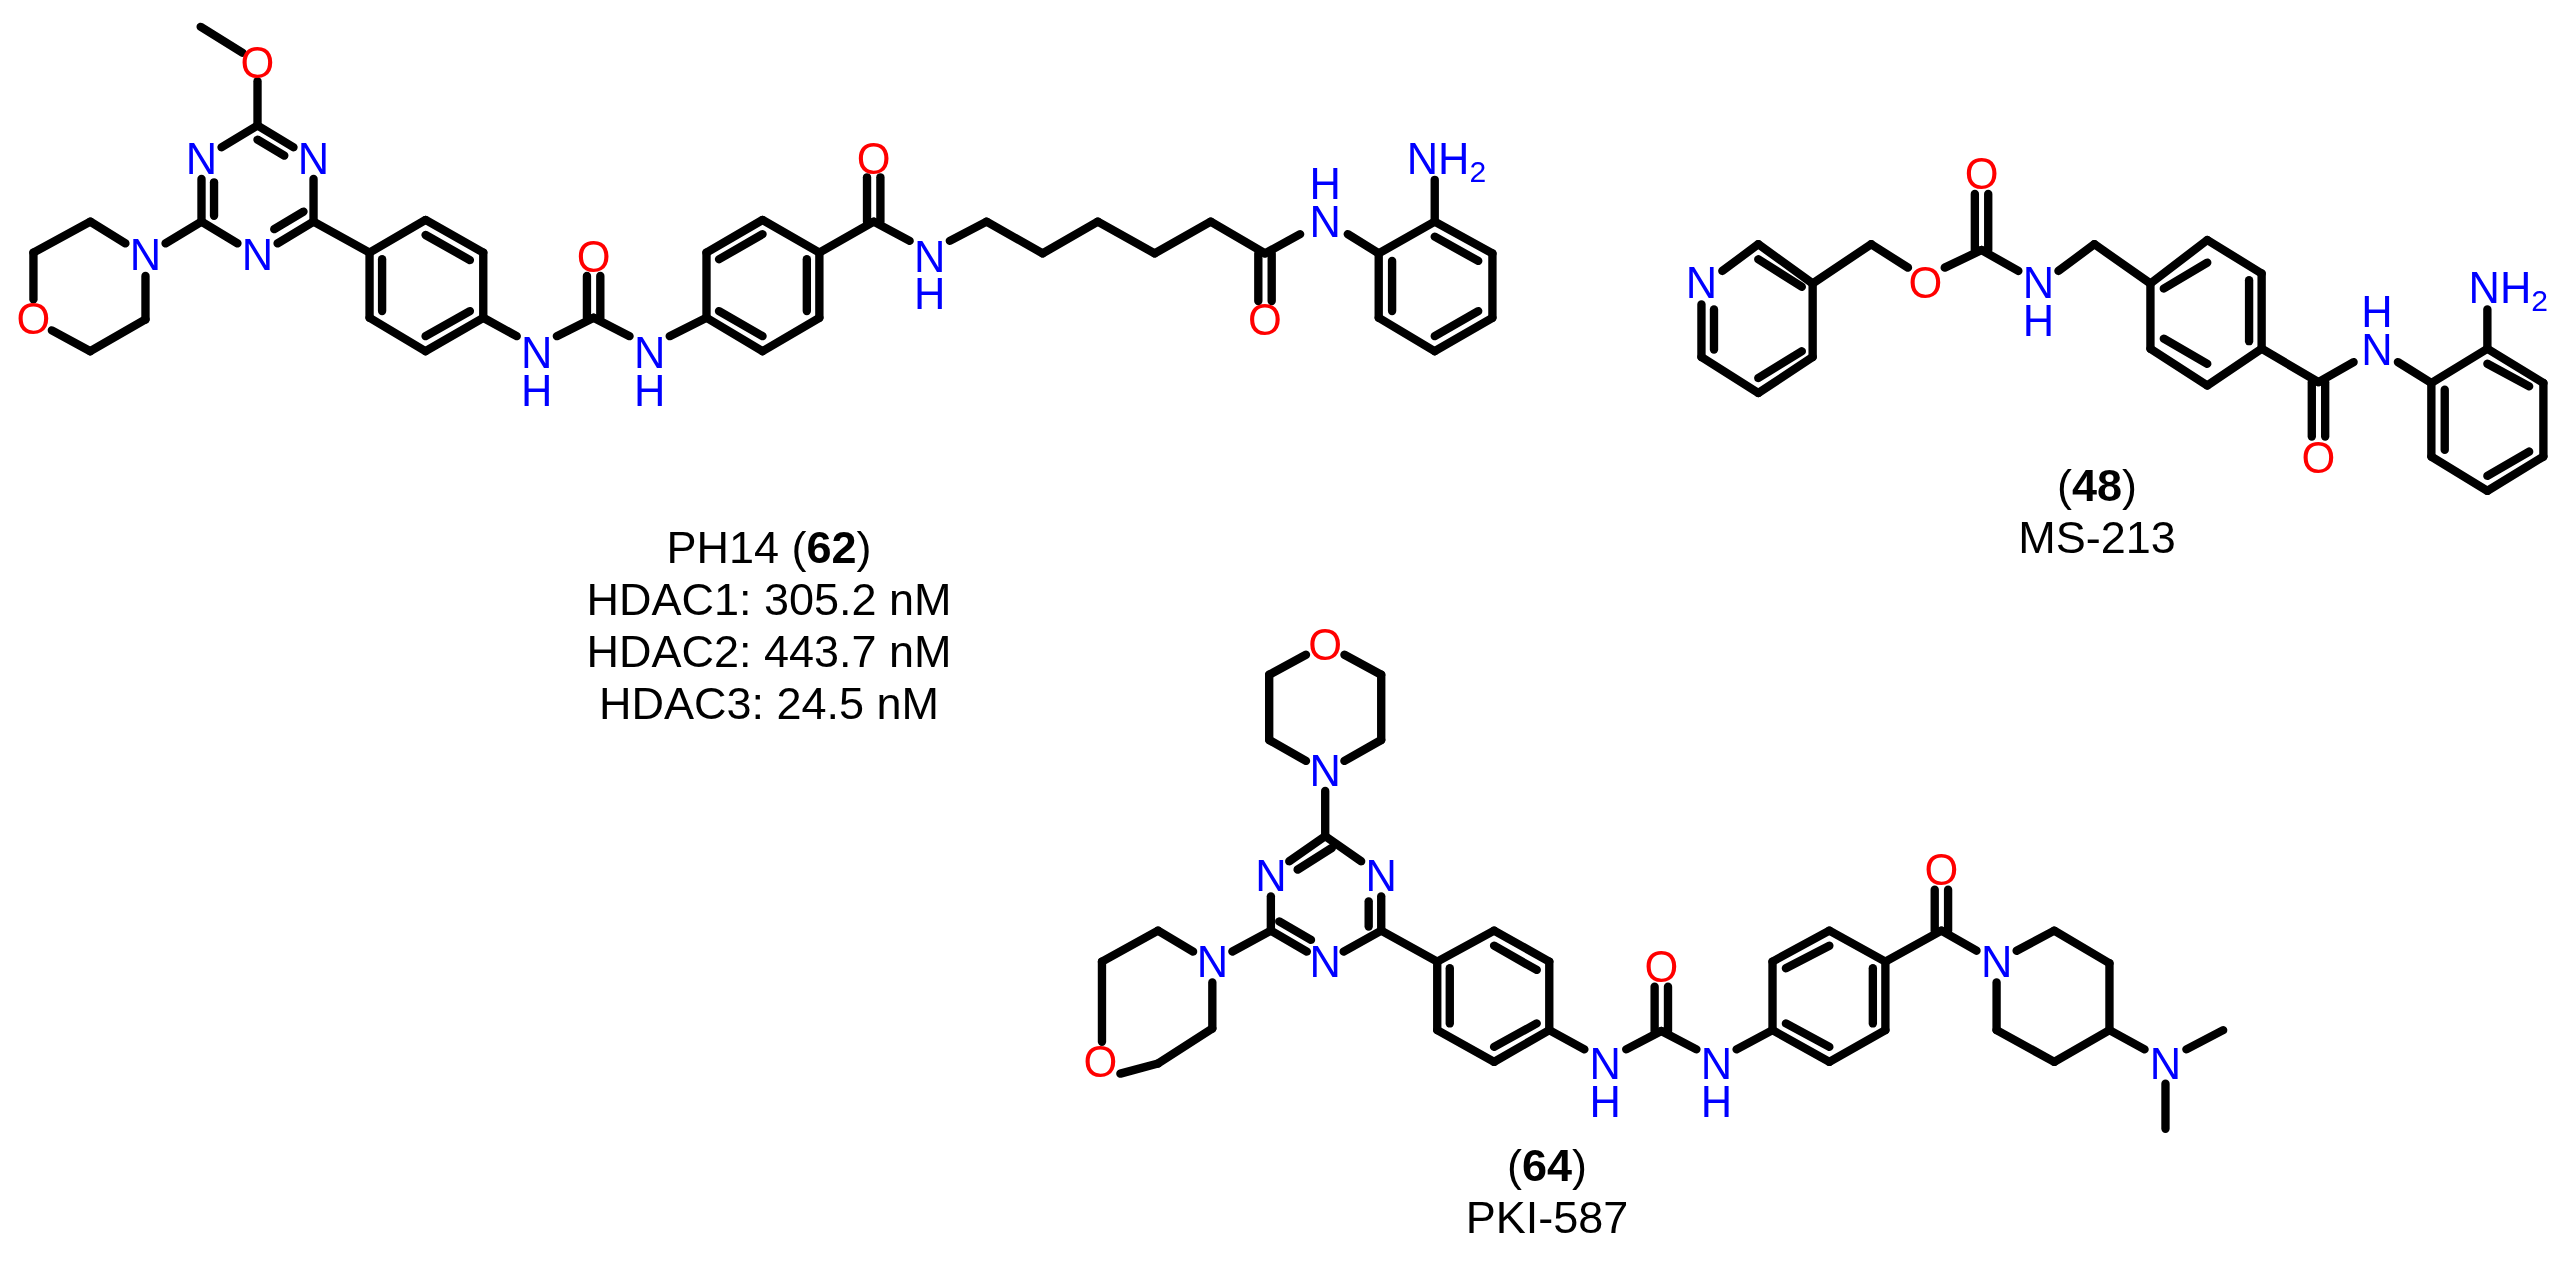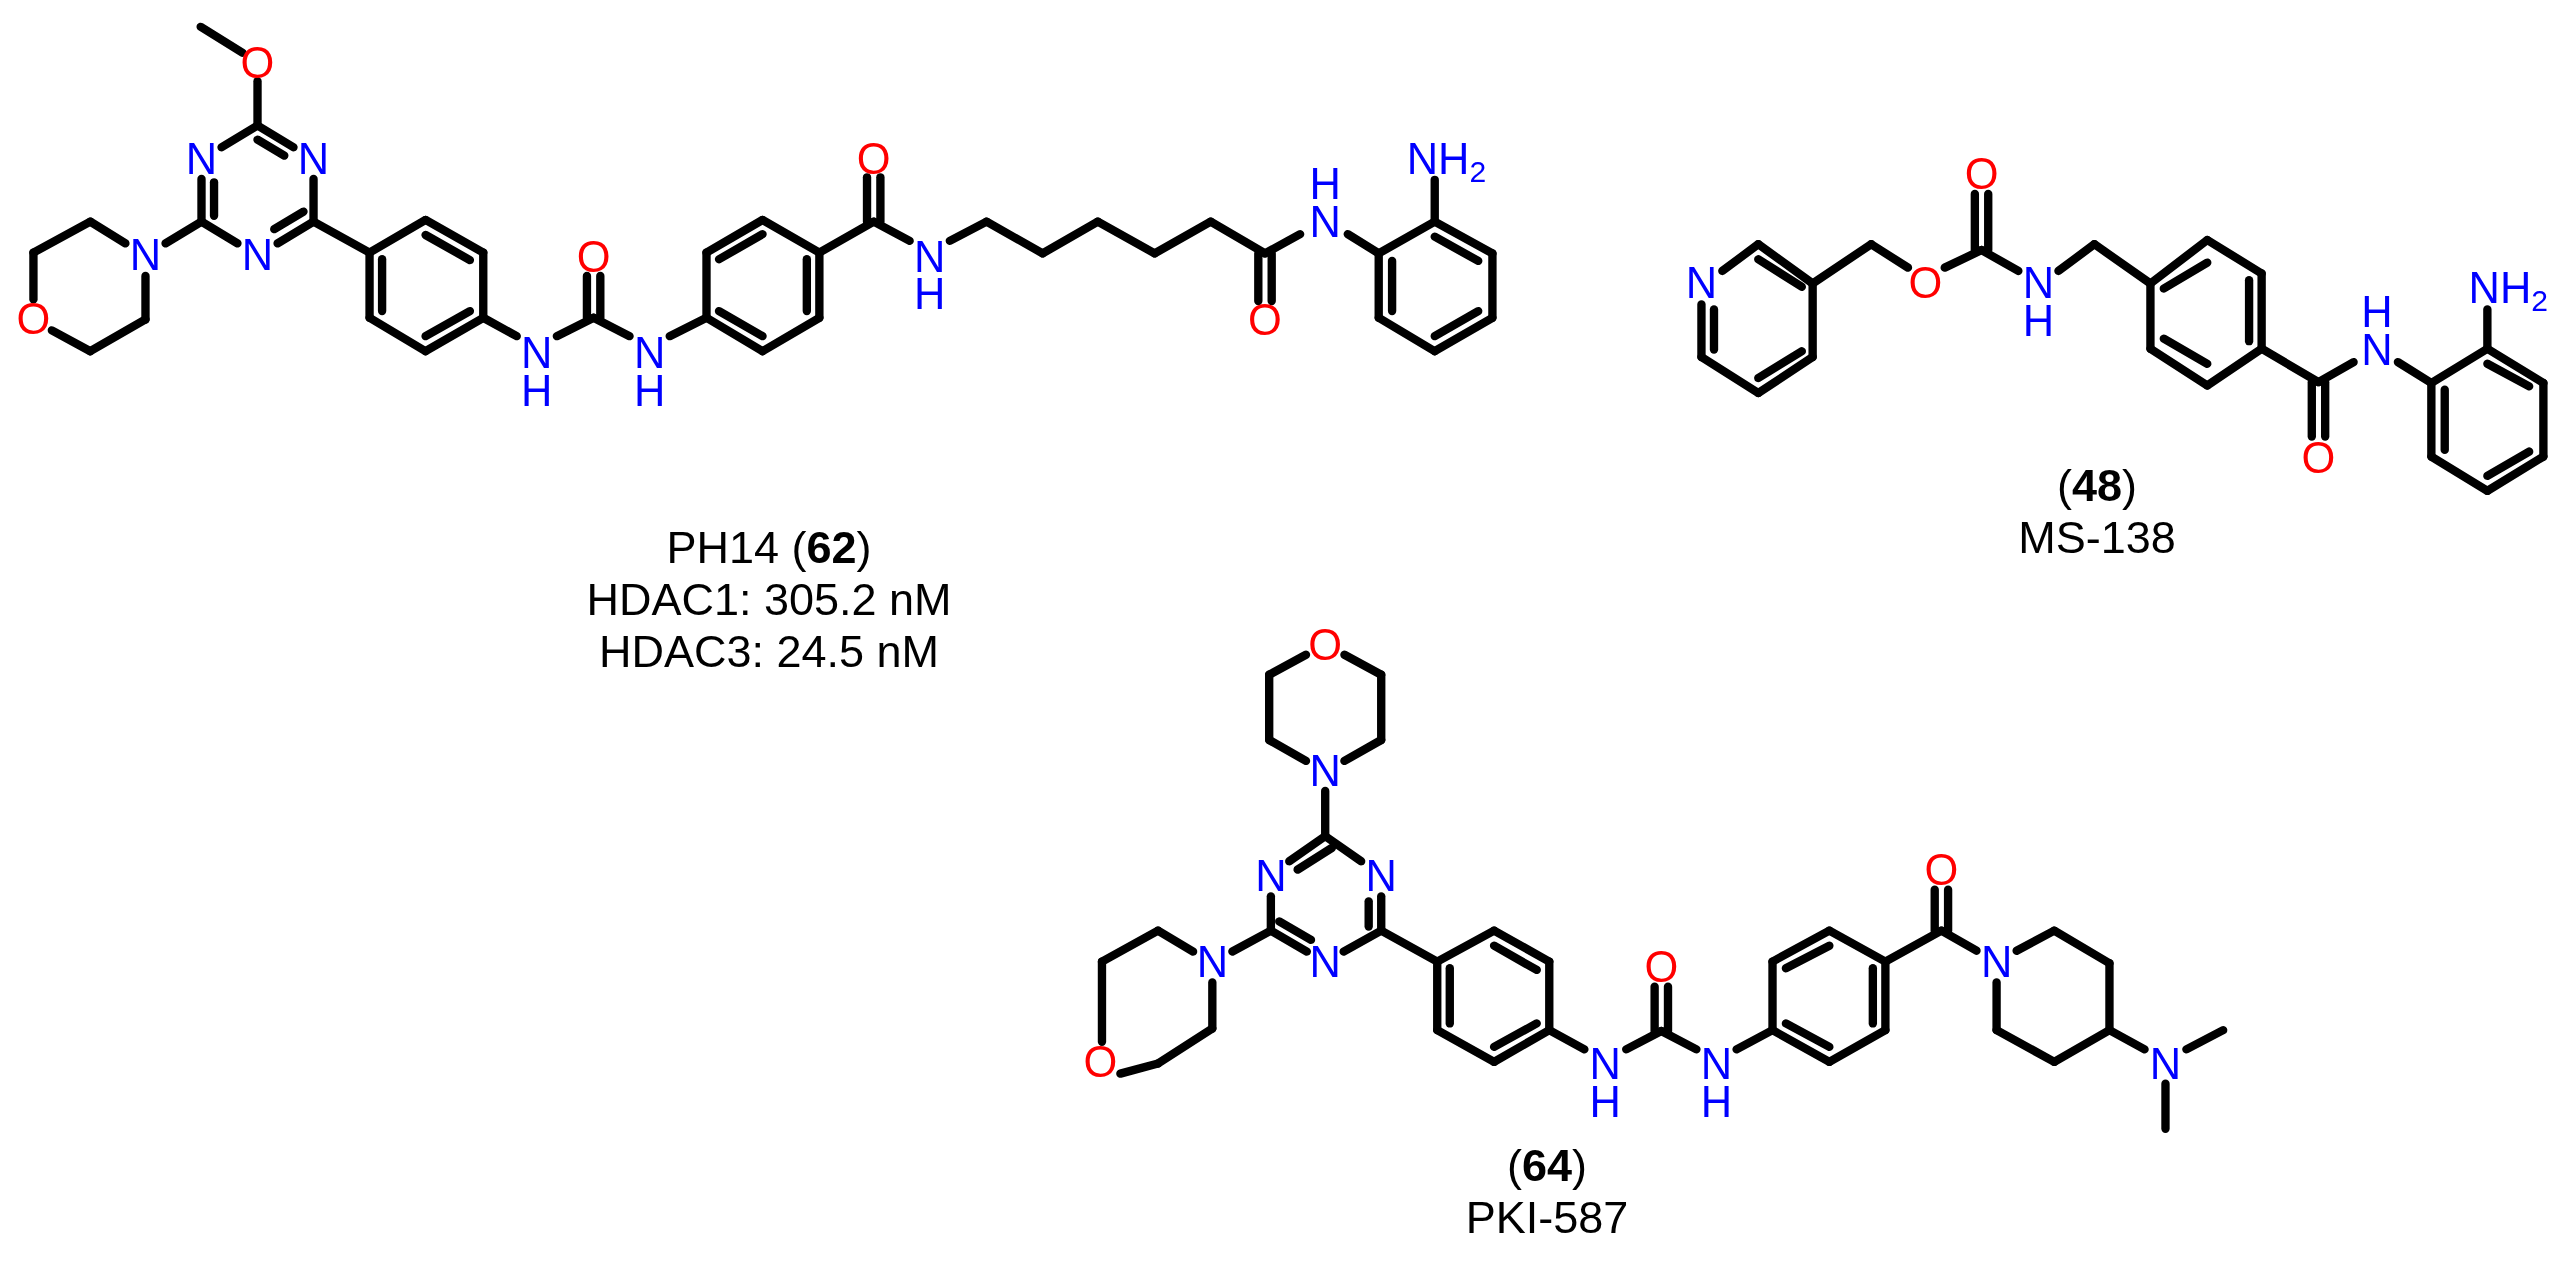--- a/index.html
+++ b/index.html
@@ -227,25 +227,26 @@
       <text x="2053" y="1318" class="atom-label" fill="#0000FF">H</text>
       <text x="2322" y="1040" class="atom-label" fill="#FF0000">O</text>
       <text x="2388" y="1150" class="atom-label" fill="#0000FF">N</text>
       <text x="2590" y="1272" class="atom-label" fill="#0000FF">N</text>
     </g>
 </svg>
 
 <div class="caption" id="cap62" style="left: 769px; top: 522px;">
   <div><span>PH14 (</span><b>62</b><span>)</span></div>
   <div>HDAC1: 305.2 nM</div>
+  <div>HDAC2: 443.7 nM</div>
   <div>HDAC3: 24.5 nM</div>
 </div>
 
 <div class="caption" id="cap63" style="left: 2097px; top: 460px;">
   <div><span>(</span><b>48</b><span>)</span></div>
-  <div>MS-138</div>
+  <div>MS-213</div>
 </div>
 
 <div class="caption" id="cap64" style="left: 1547px; top: 1140px;">
   <div><span>(</span><b>64</b><span>)</span></div>
   <div>PKI-587</div>
 </div>
 
 
 </body></html>

